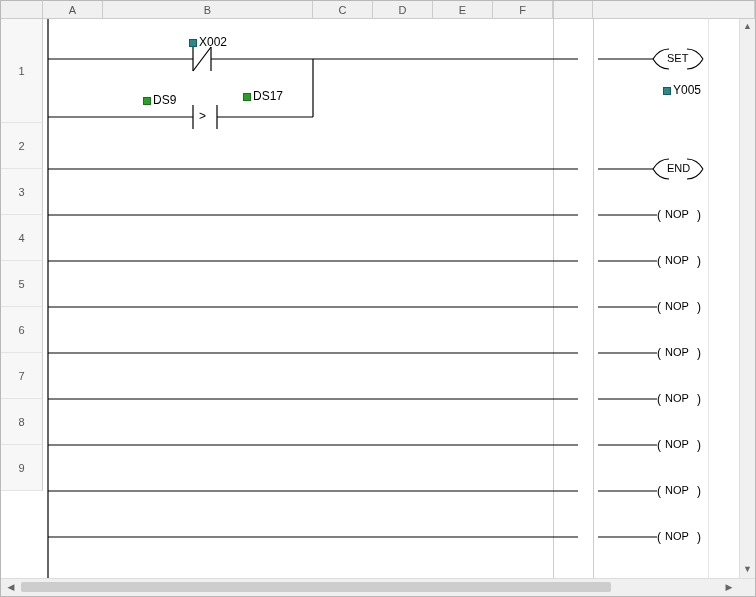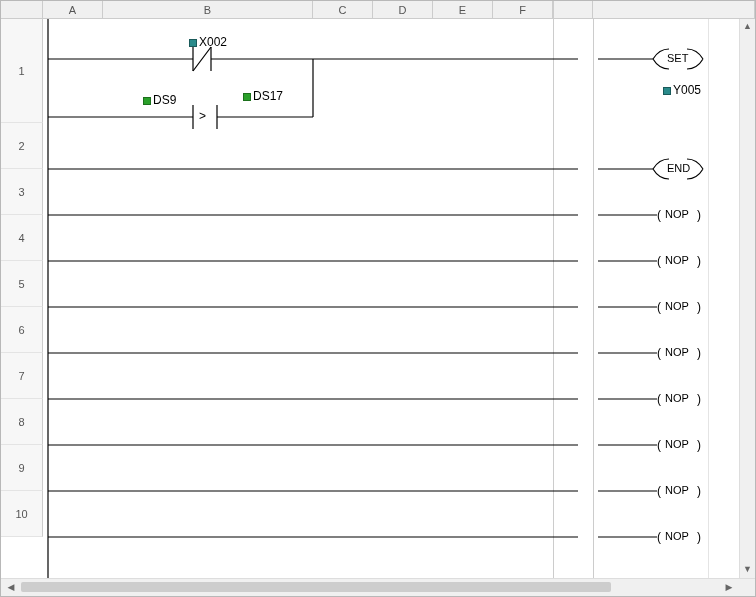--- a/index.html
+++ b/index.html
@@ -192,21 +192,20 @@
     <div class="row-headers">
       <div class="row-h tall">1</div>
       <div class="row-h short">2</div>
       <div class="row-h short">3</div>
       <div class="row-h short">4</div>
       <div class="row-h short">5</div>
       <div class="row-h short">6</div>
       <div class="row-h short">7</div>
       <div class="row-h short">8</div>
       <div class="row-h short">9</div>
-      <div class="row-h short">10</div>
     </div>
 
     <div class="canvas">
       <div class="vgap-left"></div>
       <div class="vgap-right"></div>
       <div class="af-right"></div>
 
       <svg class="ladder" width="700" height="560">
         <g stroke="#000" stroke-width="1.2" fill="none">
 

